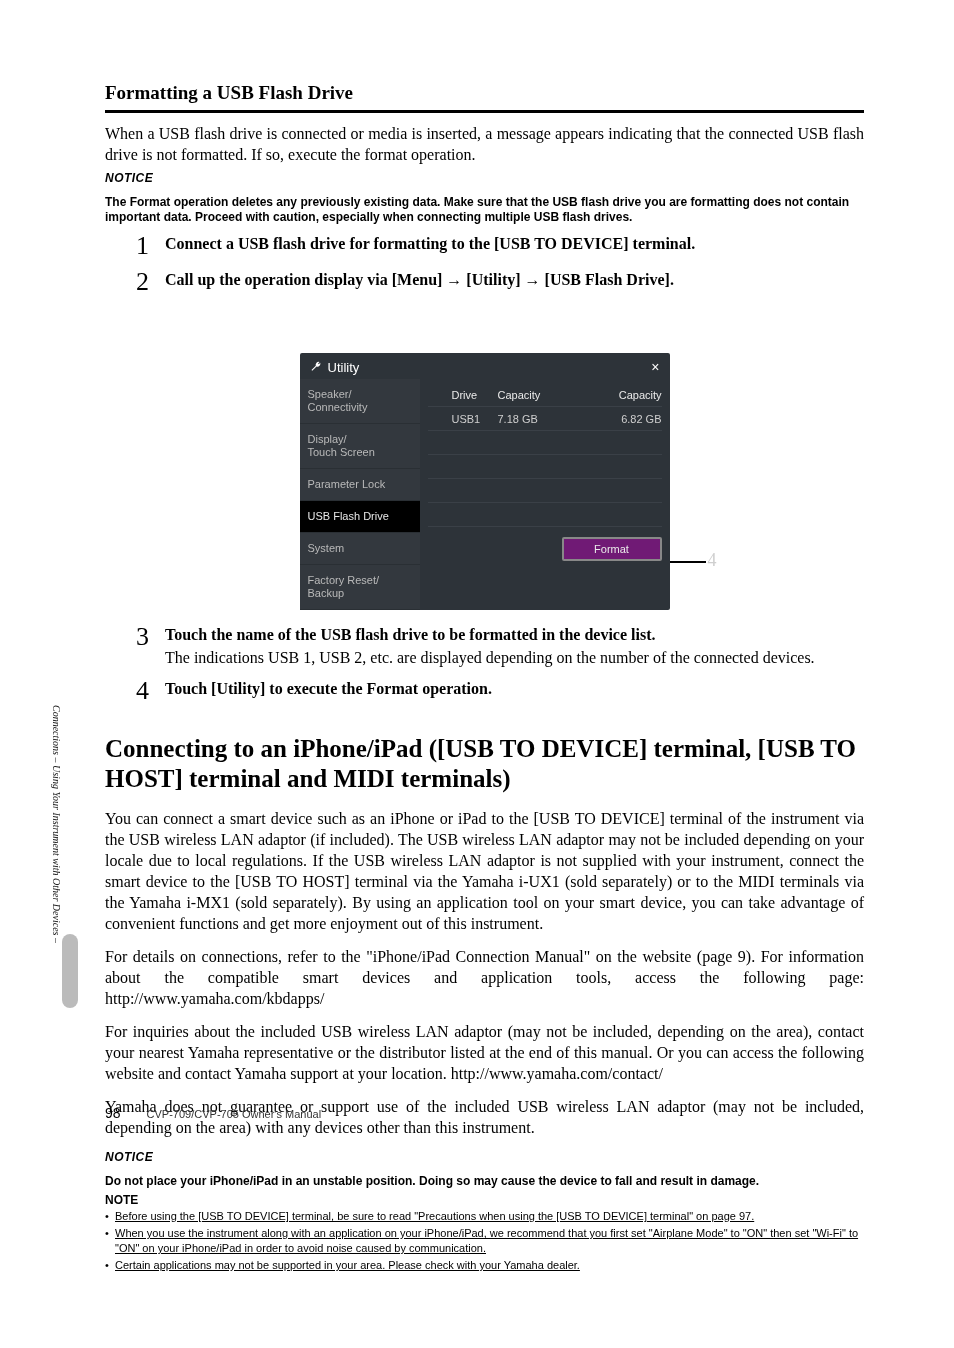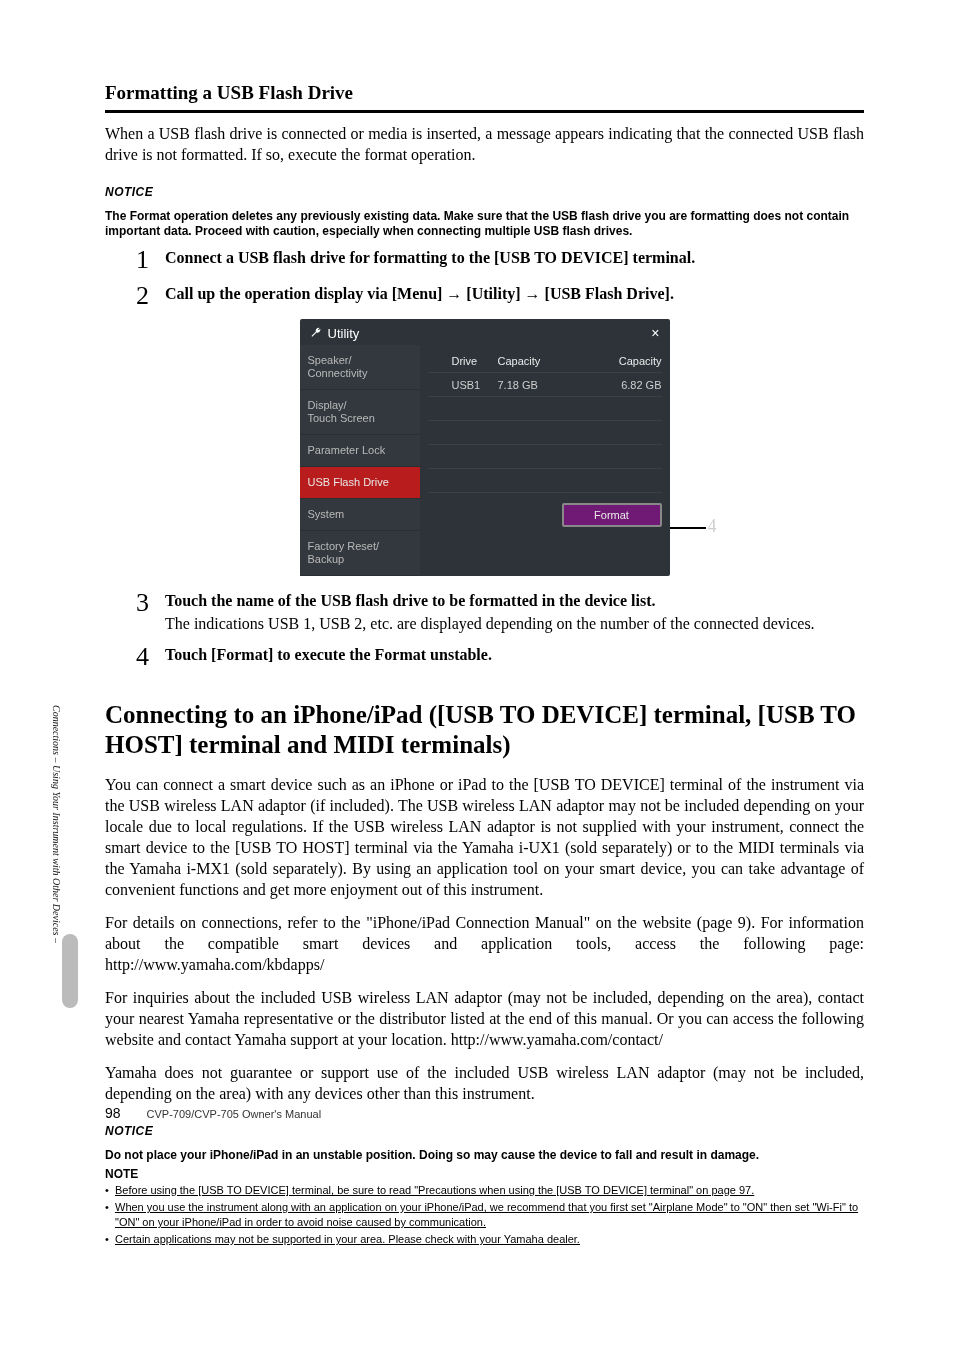--- a/index.html
+++ b/index.html
@@ -4,37 +4,37 @@
 <style>
   * { margin: 0; padding: 0; box-sizing: border-box; }
   html, body { width: 954px; height: 1348px; background: #fff; font-family: Georgia, "Times New Roman", serif; color: #000; }
   .page { position: relative; width: 954px; height: 1160px; padding: 82px 90px 50px 105px; }
   .side-tab { position: absolute; left: 62px; top: 634px; width: 18px; height: 380px; }
   .side-tab-text { position: absolute; left: 0; top: 0; width: 380px; transform: rotate(90deg); transform-origin: left top; font: italic 10px/12px Georgia, serif; color: #222; text-align: center; }
   .side-tab-pill { position: absolute; left: 0; top: 300px; width: 16px; height: 74px; background: #bbb; border-radius: 8px; }
   .h3 { font: bold 19px/22px Georgia, serif; margin-bottom: 6px; }
   .rule { height: 3px; background: #000; margin-bottom: 10px; }
   .body { font: 16px/21px Georgia, serif; text-align: justify; }
-  .notice-label { font: italic bold 12px/14px Arial, Helvetica, sans-serif; letter-spacing: .04em; margin-top: 20px; }
+  .notice-label { font: italic bold 12px/14px Arial, Helvetica, sans-serif; letter-spacing: .04em; margin-top: 6px; }
   .notice-text { font: bold 12px/15px Arial, Helvetica, sans-serif; margin-top: 10px; }
   .step-list { margin-top: 8px; }
   .step { display: flex; margin-bottom: 10px; }
   .step-num { width: 60px; text-align: right; padding-right: 16px; font: 26px/26px Georgia, serif; }
   .step-body { flex: 1; }
   .step-title { font: bold 16px/21px Georgia, serif; }
   .step-desc { font: 16px/21px Georgia, serif; margin-top: 2px; }
   .screenshot-wrap { display: flex; justify-content: center; margin: 10px 0 14px; position: relative; }
-  .screenshot { width: 370px; background: #2d3339; border-radius: 2px; font-family: Arial, Helvetica, sans-serif; color: #cfcfcf; position: relative; }
+  .screenshot { width: 370px; background: #2d3339; border-radius: 2px; font-family: Arial, Helvetica, sans-serif; color: #cfcfcf; position: relative; margin-top: 48px; }
   .ss-title { display: flex; align-items: center; justify-content: space-between; padding: 6px 10px 4px 10px; color: #fff; }
   .ss-title-left { display: flex; align-items: center; gap: 6px; font-size: 13px; }
   .ss-wrench { display: inline-block; width: 12px; height: 12px; }
   .ss-main { display: flex; }
   .ss-side { width: 120px; background: #33383e; font-size: 11px; }
   .ss-item { padding: 9px 8px; border-bottom: 1px solid #2a2f34; color: #b9b9b9; line-height: 13px; }
-  .ss-item.active { background: #b91c1c; color: #e8e8e8; }
+  .ss-item.active { background: #000000; color: #e8e8e8; }
   .ss-content { flex: 1; padding: 4px 8px 10px 8px; font-size: 11px; }
   .ss-row { display: flex; height: 24px; align-items: center; border-bottom: 1px solid #3a4047; }
   .ss-row.header { color: #eaeaea; }
   .ss-c1 { width: 70px; padding-left: 24px; }
   .ss-c2 { width: 80px; text-align: left; }
   .ss-c3 { flex: 1; text-align: right; }
   .ss-format-row { display: flex; justify-content: flex-end; margin-top: 10px; }
   .ss-format-btn { width: 100px; height: 24px; border: 2px solid #888; background: #701a75; color: #eaeaea; font-size: 11px; display: flex; align-items: center; justify-content: center; border-radius: 2px; }
   .ss-close { font-size: 14px; color: #fff; }
   .ss-line { position: absolute; top: 208px; left: 370px; width: 36px; height: 2px; background: #000; }
@@ -131,21 +131,21 @@
     <div class="step">
       <div class="step-num">3</div>
       <div class="step-body">
         <div class="step-title">Touch the name of the USB flash drive to be formatted in the device list.</div>
         <div class="step-desc">The indications USB 1, USB 2, etc. are displayed depending on the number of the connected devices.</div>
       </div>
     </div>
     <div class="step">
       <div class="step-num">4</div>
       <div class="step-body">
-          <div class="step-title">Touch [Format] to execute the Format unstable.</div>
+          <div class="step-title">Touch [Utility] to execute the Format operation.</div>
         </div>
     </div>
   </div>
 
   <div class="h2">Connecting to an iPhone/iPad ([USB TO DEVICE] terminal, [USB TO HOST] terminal and MIDI terminals)</div>
   <div class="para">You can connect a smart device such as an iPhone or iPad to the [USB TO DEVICE] terminal of the instrument via the USB wireless LAN adaptor (if included). The USB wireless LAN adaptor may not be included depending on your locale due to local regulations. If the USB wireless LAN adaptor is not supplied with your instrument, connect the smart device to the [USB TO HOST] terminal via the Yamaha i-UX1 (sold separately) or to the MIDI terminals via the Yamaha i-MX1 (sold separately). By using an application tool on your smart device, you can take advantage of convenient functions and get more enjoyment out of this instrument.</div>
   <div class="para">For details on connections, refer to the "iPhone/iPad Connection Manual" on the website (page 9). For information about the compatible smart devices and application tools, access the following page: http://www.yamaha.com/kbdapps/</div>
   <div class="para">For inquiries about the included USB wireless LAN adaptor (may not be included, depending on the area), contact your nearest Yamaha representative or the distributor listed at the end of this manual. Or you can access the following website and contact Yamaha support at your location. http://www.yamaha.com/contact/</div>
   <div class="para">Yamaha does not guarantee or support use of the included USB wireless LAN adaptor (may not be included, depending on the area) with any devices other than this instrument.</div>
   <div class="notice-label">NOTICE</div>

